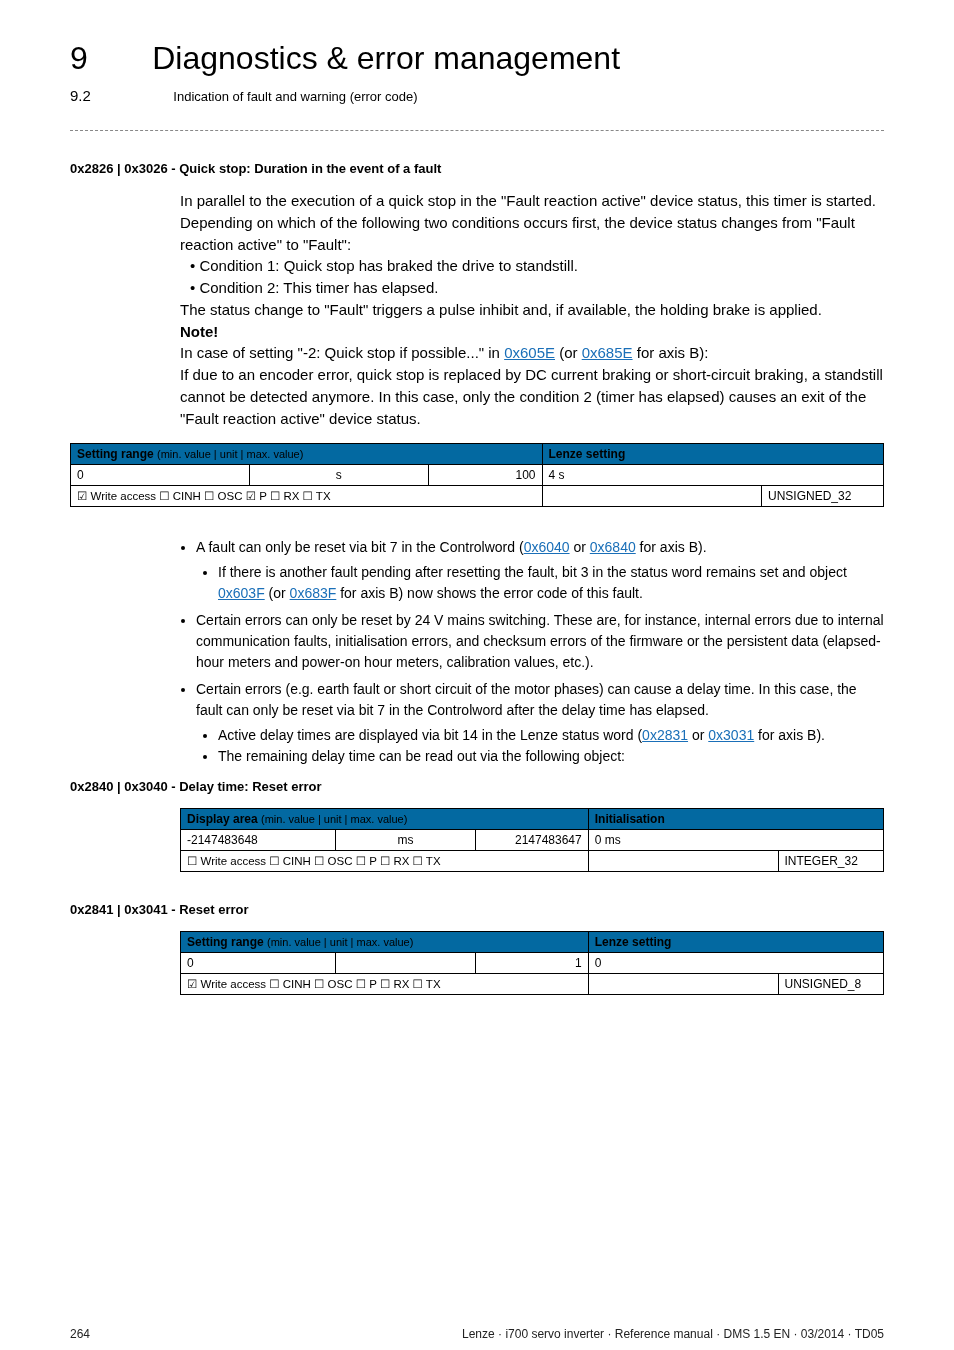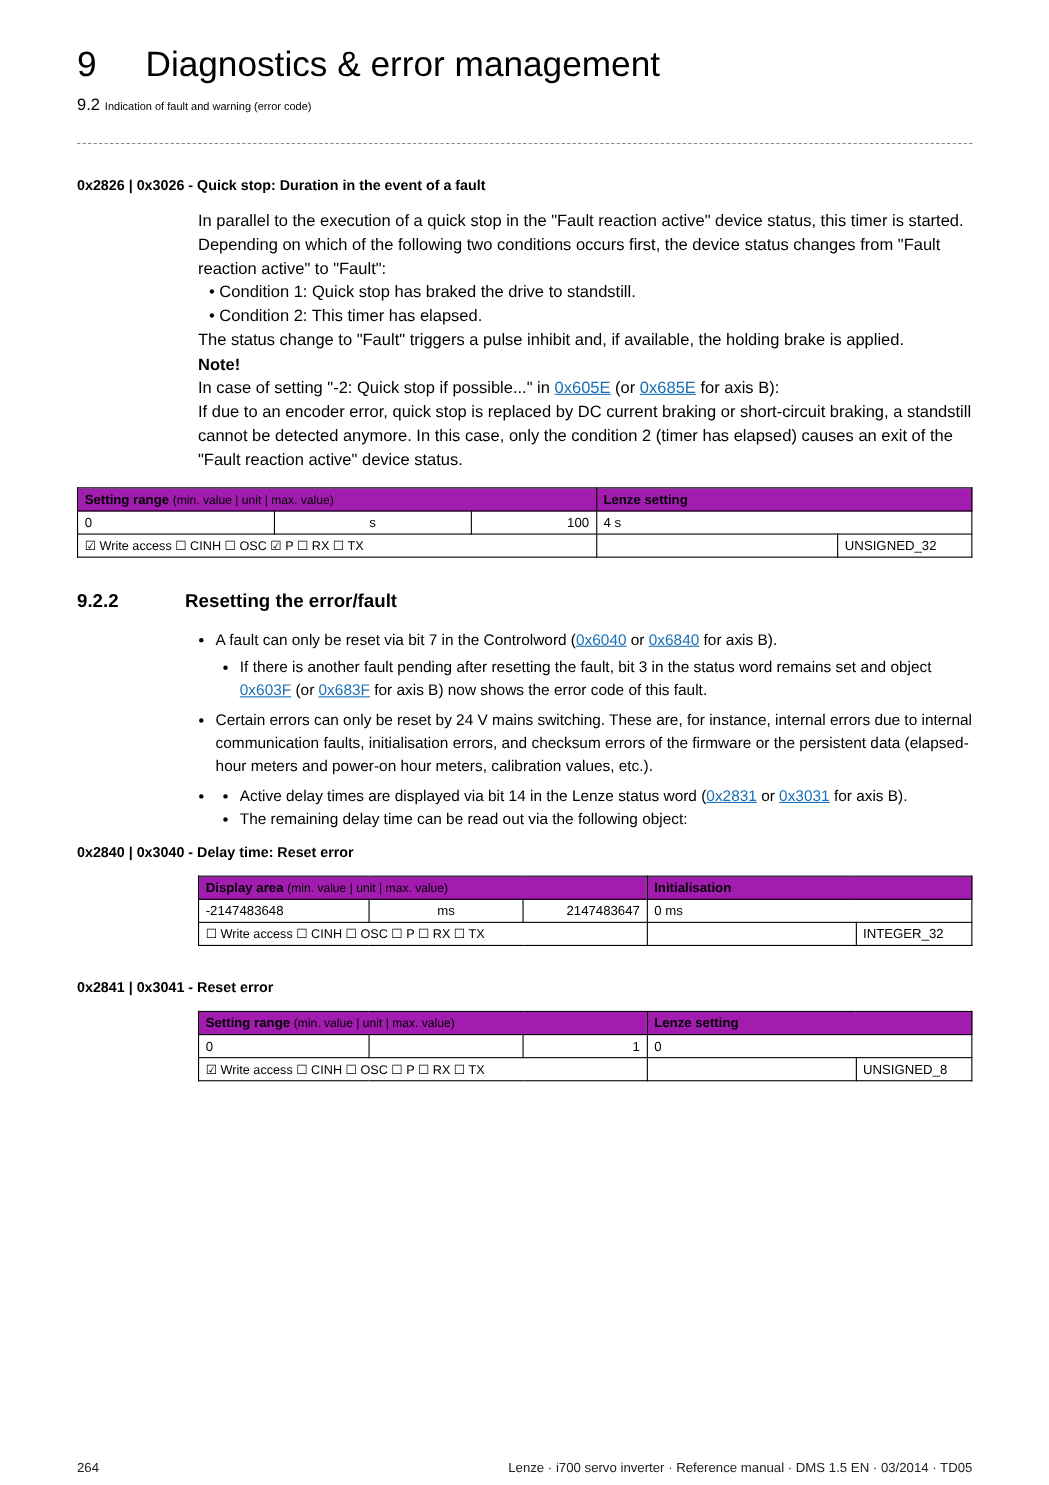--- a/index.html
+++ b/index.html
@@ -20,30 +20,31 @@
   .chapter-num {
     font-size: 32px;
     font-weight: 400;
     display: inline-block;
     vertical-align: top;
   }
   .chapter-title {
     font-size: 32px;
     font-weight: 400;
     display: inline-block;
-    margin-left: 40px;
+    margin-left: 60px;
   }
   .sub-num {
     font-size: 15px;
     display: inline-block;
     margin-top: 10px;
   }
   .sub-title {
-    font-size: 10px;
-    display: inline-block;
+    font-size: 13px;
+    display: inline-block;
+    margin-left: 78px;
     margin-top: 10px;
   }
   .dashed-hr {
     border: none;
     border-top: 1.5px dashed #888;
     margin: 25px 0 30px 0;
   }
   .param-head {
     font-size: 13px;
     font-weight: bold;
@@ -67,21 +68,21 @@
     margin-top: 10px;
     margin-bottom: 30px;
   }
   table.param-table td, table.param-table th {
     border: 1px solid #000;
     padding: 3px 6px;
     text-align: left;
     vertical-align: middle;
   }
   table.param-table .hdr {
-    background: #a21caf;
+    background: #0369a1;
     font-weight: bold;
   }
   table.param-table .hdr .sub {
     font-weight: normal;
     font-size: 11px;
   }
   .centered { text-align: center !important; }
   .right { text-align: right !important; }
   .section-head-row { margin-top: 30px; margin-bottom: 14px;}
   .section-num { font-size: 17px; font-weight: bold; display:inline-block;}
@@ -158,36 +159,33 @@
       <td colspan="2">4 s</td>
     </tr>
     <tr>
       <td colspan="3" class="checkbox-text">☑ Write access  ☐ CINH  ☐ OSC  ☑ P  ☐ RX  ☐ TX</td>
       <td style="width:27%"></td>
       <td style="width:15%">UNSIGNED_32</td>
     </tr>
   </tbody>
     </table>
 
-  <div class="section-head-row">
-    <span class="section-num">9.2.2</span>
-    <span class="section-title">Resetting the error/fault</span>
-  </div>
 
   <ul class="body-list">
     <li>
       <span>A fault can only be reset via bit 7 in the Controlword (</span><a href="#" class="link">0x6040</a><span> or </span><a href="#" class="link">0x6840</a><span> for axis B).</span>
       <ul>
         <li>
           <span>If there is another fault pending after resetting the fault, bit 3 in the status word remains set and object </span><a href="#" class="link">0x603F</a><span> (or </span><a href="#" class="link">0x683F</a><span> for axis B) now shows the error code of this fault.</span>
         </li>
       </ul>
     </li>
     <li>Certain errors can only be reset by 24 V mains switching. These are, for instance, internal errors due to internal communication faults, initialisation errors, and checksum errors of the firmware or the persistent data (elapsed-hour meters and power-on hour meters, calibration values, etc.).</li>
     <li>
+      <span>Certain errors (e.g. earth fault or short circuit of the motor phases) can cause a delay time. In this case, the fault can only be reset via bit 7 in the Controlword after the delay time has elapsed.</span>
       <ul>
         <li>
           <span>Active delay times are displayed via bit 14 in the Lenze status word (</span><a href="#" class="link">0x2831</a><span> or </span><a href="#" class="link">0x3031</a><span> for axis B).</span>
         </li>
         <li>The remaining delay time can be read out via the following object:</li>
       </ul>
     </li>
   </ul>
 
   <div class="param-head">0x2840 | 0x3040 - Delay time: Reset error</div>

